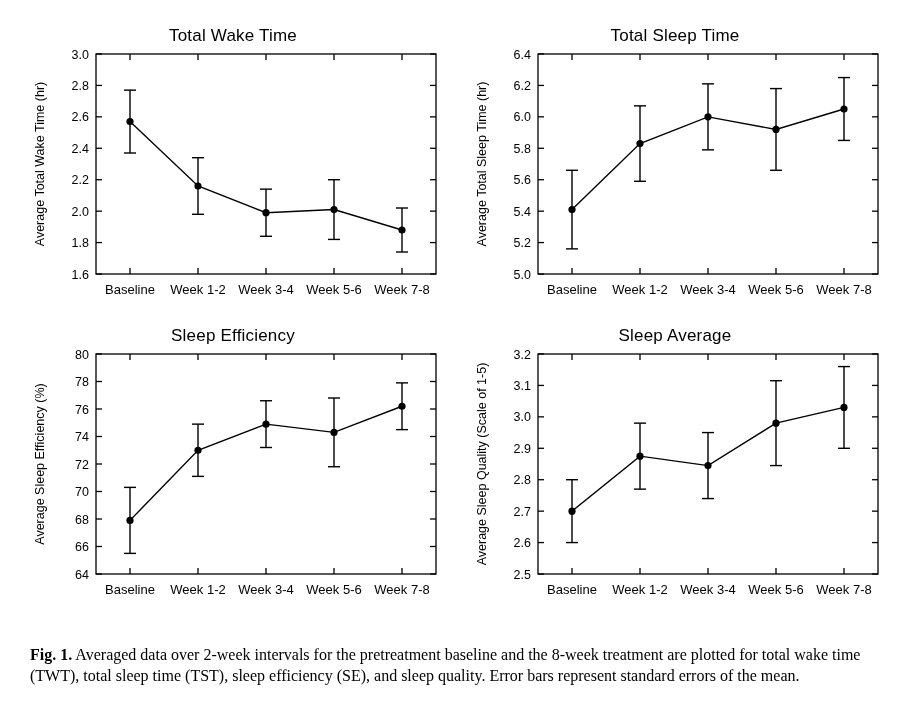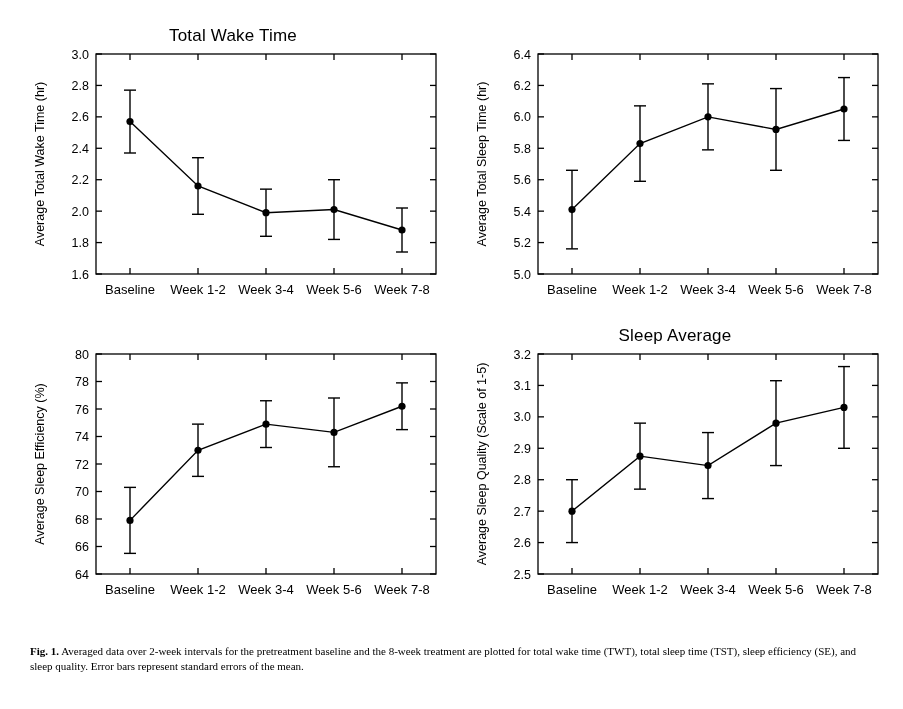--- a/index.html
+++ b/index.html
@@ -46,21 +46,21 @@
     position: absolute;
     left: 0;
     top: 0;
   }
   .caption {
     position: absolute;
     left: 30px;
     top: 640px;
     width: 845px;
     font-family: "Liberation Serif", serif;
-    font-size: 11px;
+    font-size: 16px;
     line-height: 1.33;
     text-align: left;
   }
   .caption b {
     font-weight: bold;
   }
   text {
     font-family: "Liberation Sans", sans-serif;
     fill: #000000;
   }
@@ -142,20 +142,21 @@
           <line x1="310" y1="213.42857142857147" x2="322" y2="213.42857142857147" stroke="#000" stroke-width="1.4"></line>
           <circle cx="316" cy="183.5714285714286" r="3.6" fill="#000"></circle>
           <line x1="384" y1="182" x2="384" y2="226.00000000000006" stroke="#000" stroke-width="1.4"></line>
           <line x1="378" y1="182" x2="390" y2="182" stroke="#000" stroke-width="1.4"></line>
           <line x1="378" y1="226.00000000000006" x2="390" y2="226.00000000000006" stroke="#000" stroke-width="1.4"></line>
           <circle cx="384" cy="204.00000000000003" r="3.6" fill="#000"></circle>
         </svg>
     </div>
 
     <div class="panel" id="panel-1" style="left:460px; top:22px; width:430px; height:295px;">
+      <div class="panel-title">Total Sleep Time</div>
       <svg class="plot-svg" id="svg-1" width="430" height="295">
           <rect x="78" y="28" width="340" height="220" fill="none" stroke="#000" stroke-width="1.3"></rect>
           <line x1="78" y1="248" x2="84" y2="248" stroke="#000" stroke-width="1.3"></line>
           <line x1="418" y1="248" x2="412" y2="248" stroke="#000" stroke-width="1.3"></line>
           <text x="71" y="252.5" text-anchor="end" class="tick-label">5.0</text>
           <line x1="78" y1="216.57142857142856" x2="84" y2="216.57142857142856" stroke="#000" stroke-width="1.3"></line>
           <line x1="418" y1="216.57142857142856" x2="412" y2="216.57142857142856" stroke="#000" stroke-width="1.3"></line>
           <text x="71" y="221.07142857142856" text-anchor="end" class="tick-label">5.2</text>
           <line x1="78" y1="185.1428571428571" x2="84" y2="185.1428571428571" stroke="#000" stroke-width="1.3"></line>
           <line x1="418" y1="185.1428571428571" x2="412" y2="185.1428571428571" stroke="#000" stroke-width="1.3"></line>
@@ -209,20 +210,21 @@
           <line x1="310" y1="144.28571428571428" x2="322" y2="144.28571428571428" stroke="#000" stroke-width="1.4"></line>
           <circle cx="316" cy="103.42857142857147" r="3.6" fill="#000"></circle>
           <line x1="384" y1="51.57142857142861" x2="384" y2="114.4285714285715" stroke="#000" stroke-width="1.4"></line>
           <line x1="378" y1="51.57142857142861" x2="390" y2="51.57142857142861" stroke="#000" stroke-width="1.4"></line>
           <line x1="378" y1="114.4285714285715" x2="390" y2="114.4285714285715" stroke="#000" stroke-width="1.4"></line>
           <circle cx="384" cy="83.00000000000009" r="3.6" fill="#000"></circle>
         </svg>
     </div>
 
     <div class="panel" id="panel-2" style="left:18px; top:322px; width:430px; height:295px;">
+      <div class="panel-title">Sleep Efficiency</div>
       <svg class="plot-svg" id="svg-2" width="430" height="295">
           <rect x="78" y="28" width="340" height="220" fill="none" stroke="#000" stroke-width="1.3"></rect>
           <line x1="78" y1="248" x2="84" y2="248" stroke="#000" stroke-width="1.3"></line>
           <line x1="418" y1="248" x2="412" y2="248" stroke="#000" stroke-width="1.3"></line>
           <text x="71" y="252.5" text-anchor="end" class="tick-label">64</text>
           <line x1="78" y1="220.5" x2="84" y2="220.5" stroke="#000" stroke-width="1.3"></line>
           <line x1="418" y1="220.5" x2="412" y2="220.5" stroke="#000" stroke-width="1.3"></line>
           <text x="71" y="225" text-anchor="end" class="tick-label">66</text>
           <line x1="78" y1="193" x2="84" y2="193" stroke="#000" stroke-width="1.3"></line>
           <line x1="418" y1="193" x2="412" y2="193" stroke="#000" stroke-width="1.3"></line>

